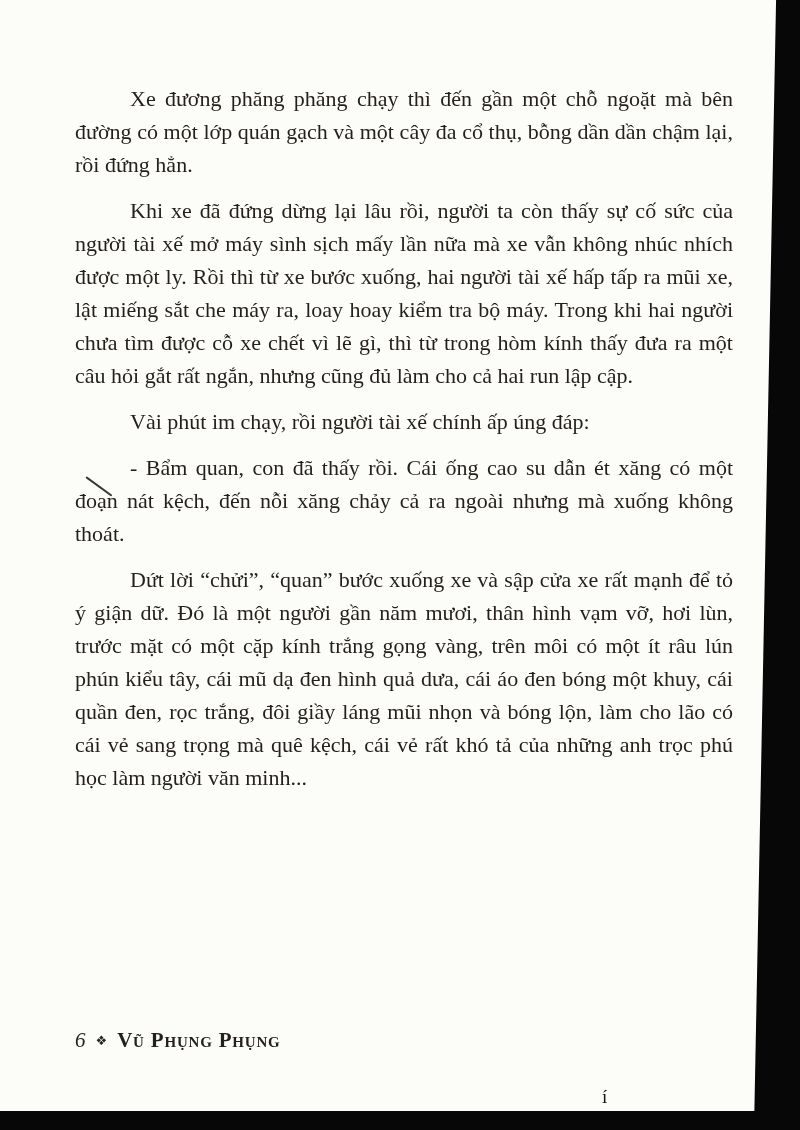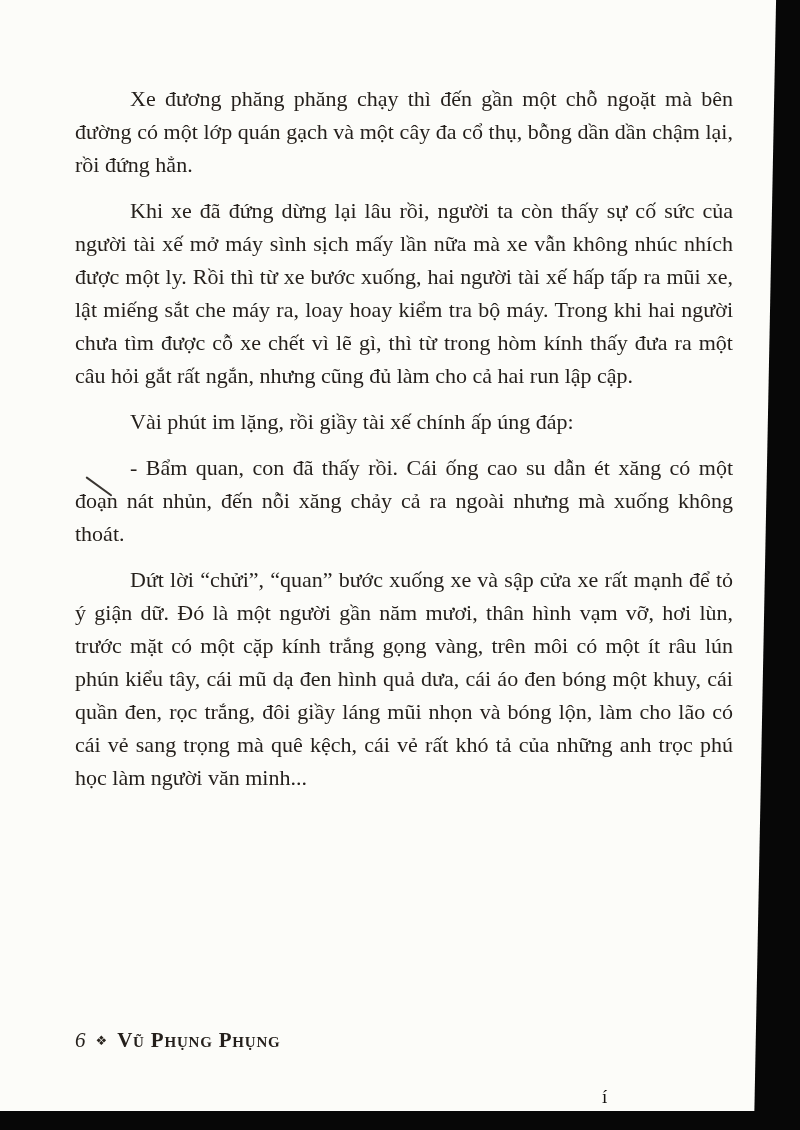--- a/index.html
+++ b/index.html
@@ -96,22 +96,22 @@
   }
 </style>
 </head>
 <body>
 
 <div class="scan-page">
 
   <div class="text-block">
       <p>Xe đương phăng phăng chạy thì đến gần một chỗ ngoặt mà bên đường có một lớp quán gạch và một cây đa cổ thụ, bỗng dần dần chậm lại, rồi đứng hẳn.</p>
       <p>Khi xe đã đứng dừng lại lâu rồi, người ta còn thấy sự cố sức của người tài xế mở máy sình sịch mấy lần nữa mà xe vẫn không nhúc nhích được một ly. Rồi thì từ xe bước xuống, hai người tài xế hấp tấp ra mũi xe, lật miếng sắt che máy ra, loay hoay kiểm tra bộ máy. Trong khi hai người chưa tìm được cỗ xe chết vì lẽ gì, thì từ trong hòm kính thấy đưa ra một câu hỏi gắt rất ngắn, nhưng cũng đủ làm cho cả hai run lập cập.</p>
-      <p>Vài phút im lặng, rồi giầy tài xế chính ấp úng đáp:</p>
-      <p>- Bẩm quan, con đã thấy rồi. Cái ống cao su dẫn ét xăng có một đoạn nát nhủn, đến nỗi xăng chảy cả ra ngoài nhưng mà xuống không thoát.</p>
+      <p>Vài phút im chạy, rồi người tài xế chính ấp úng đáp:</p>
+      <p>- Bẩm quan, con đã thấy rồi. Cái ống cao su dẫn ét xăng có một đoạn nát kệch, đến nỗi xăng chảy cả ra ngoài nhưng mà xuống không thoát.</p>
       <p>Dứt lời “chửi”, “quan” bước xuống xe và sập cửa xe rất mạnh để tỏ ý giận dữ. Đó là một người gần năm mươi, thân hình vạm vỡ, hơi lùn, trước mặt có một cặp kính trắng gọng vàng, trên môi có một ít râu lún phún kiểu tây, cái mũ dạ đen hình quả dưa, cái áo đen bóng một khuy, cái quần đen, rọc trắng, đôi giầy láng mũi nhọn và bóng lộn, làm cho lão có cái vẻ sang trọng mà quê kệch, cái vẻ rất khó tả của những anh trọc phú học làm người văn minh...</p>
     </div>
 
   <div class="pen-mark"></div>
 
   <div class="footer">
     <span class="page-num">6</span>
     <span class="diamond">❖</span>
     <span class="author">Vũ Phụng Phụng</span>
   </div>

